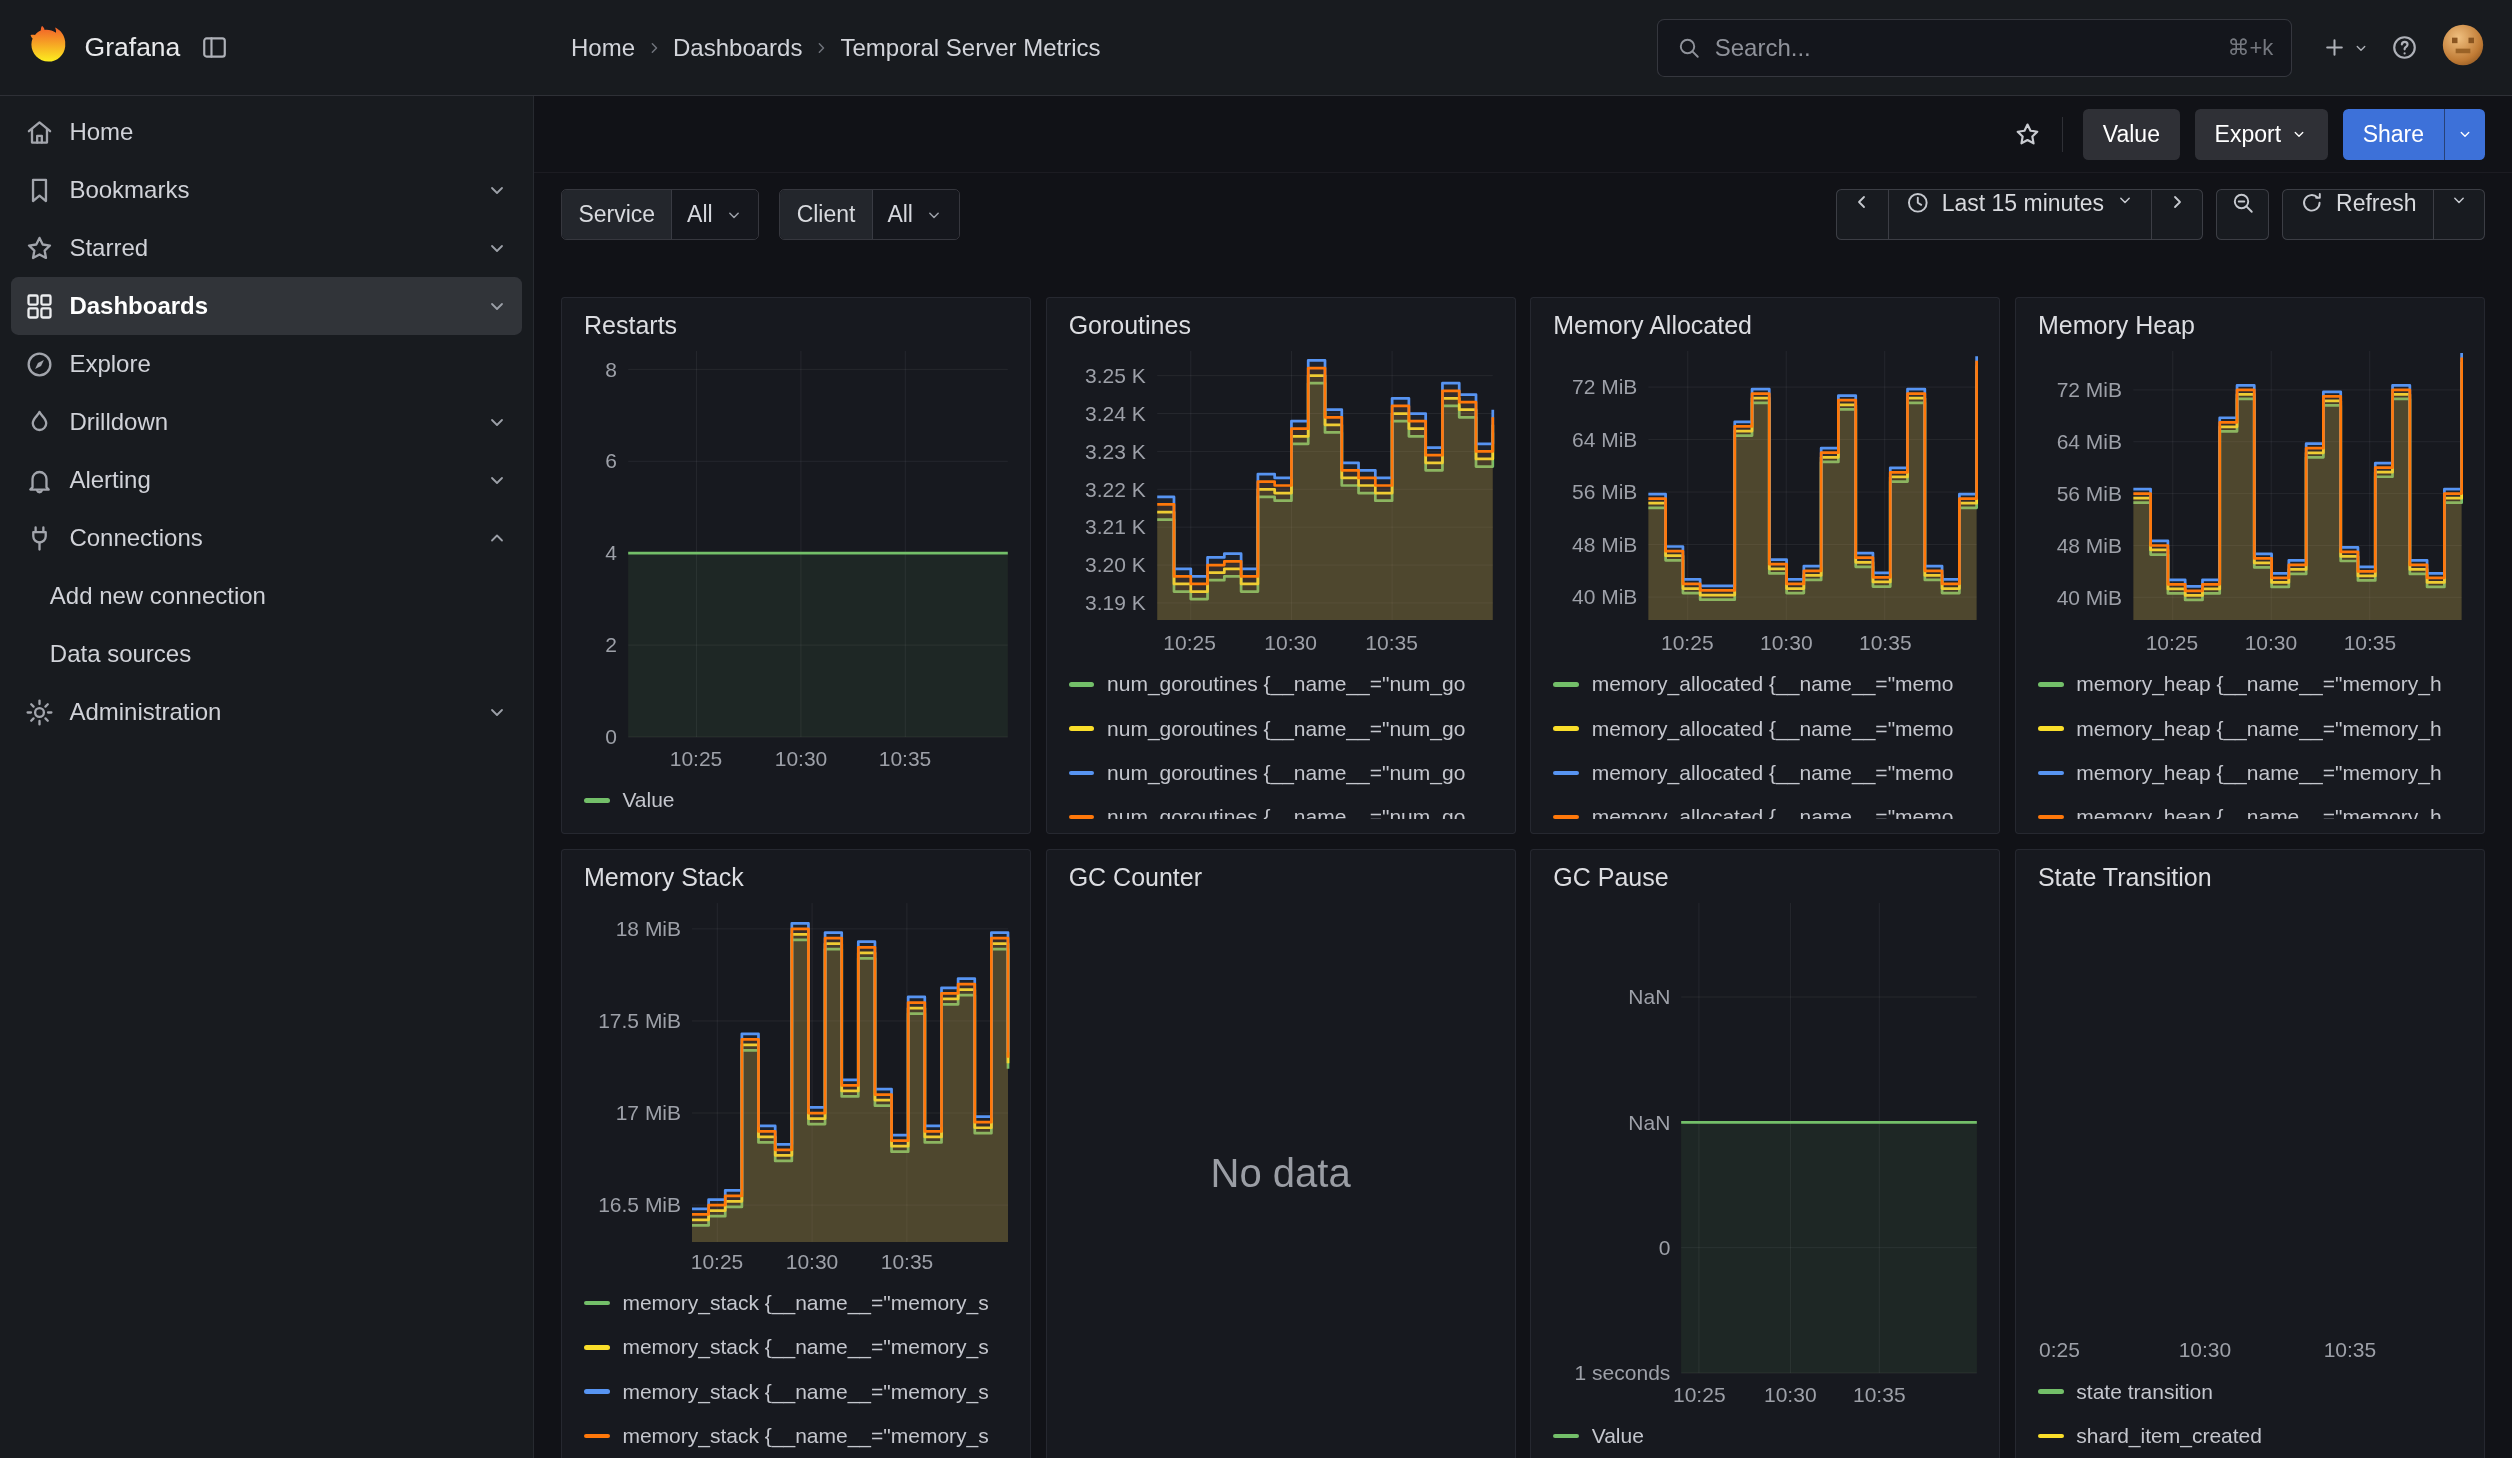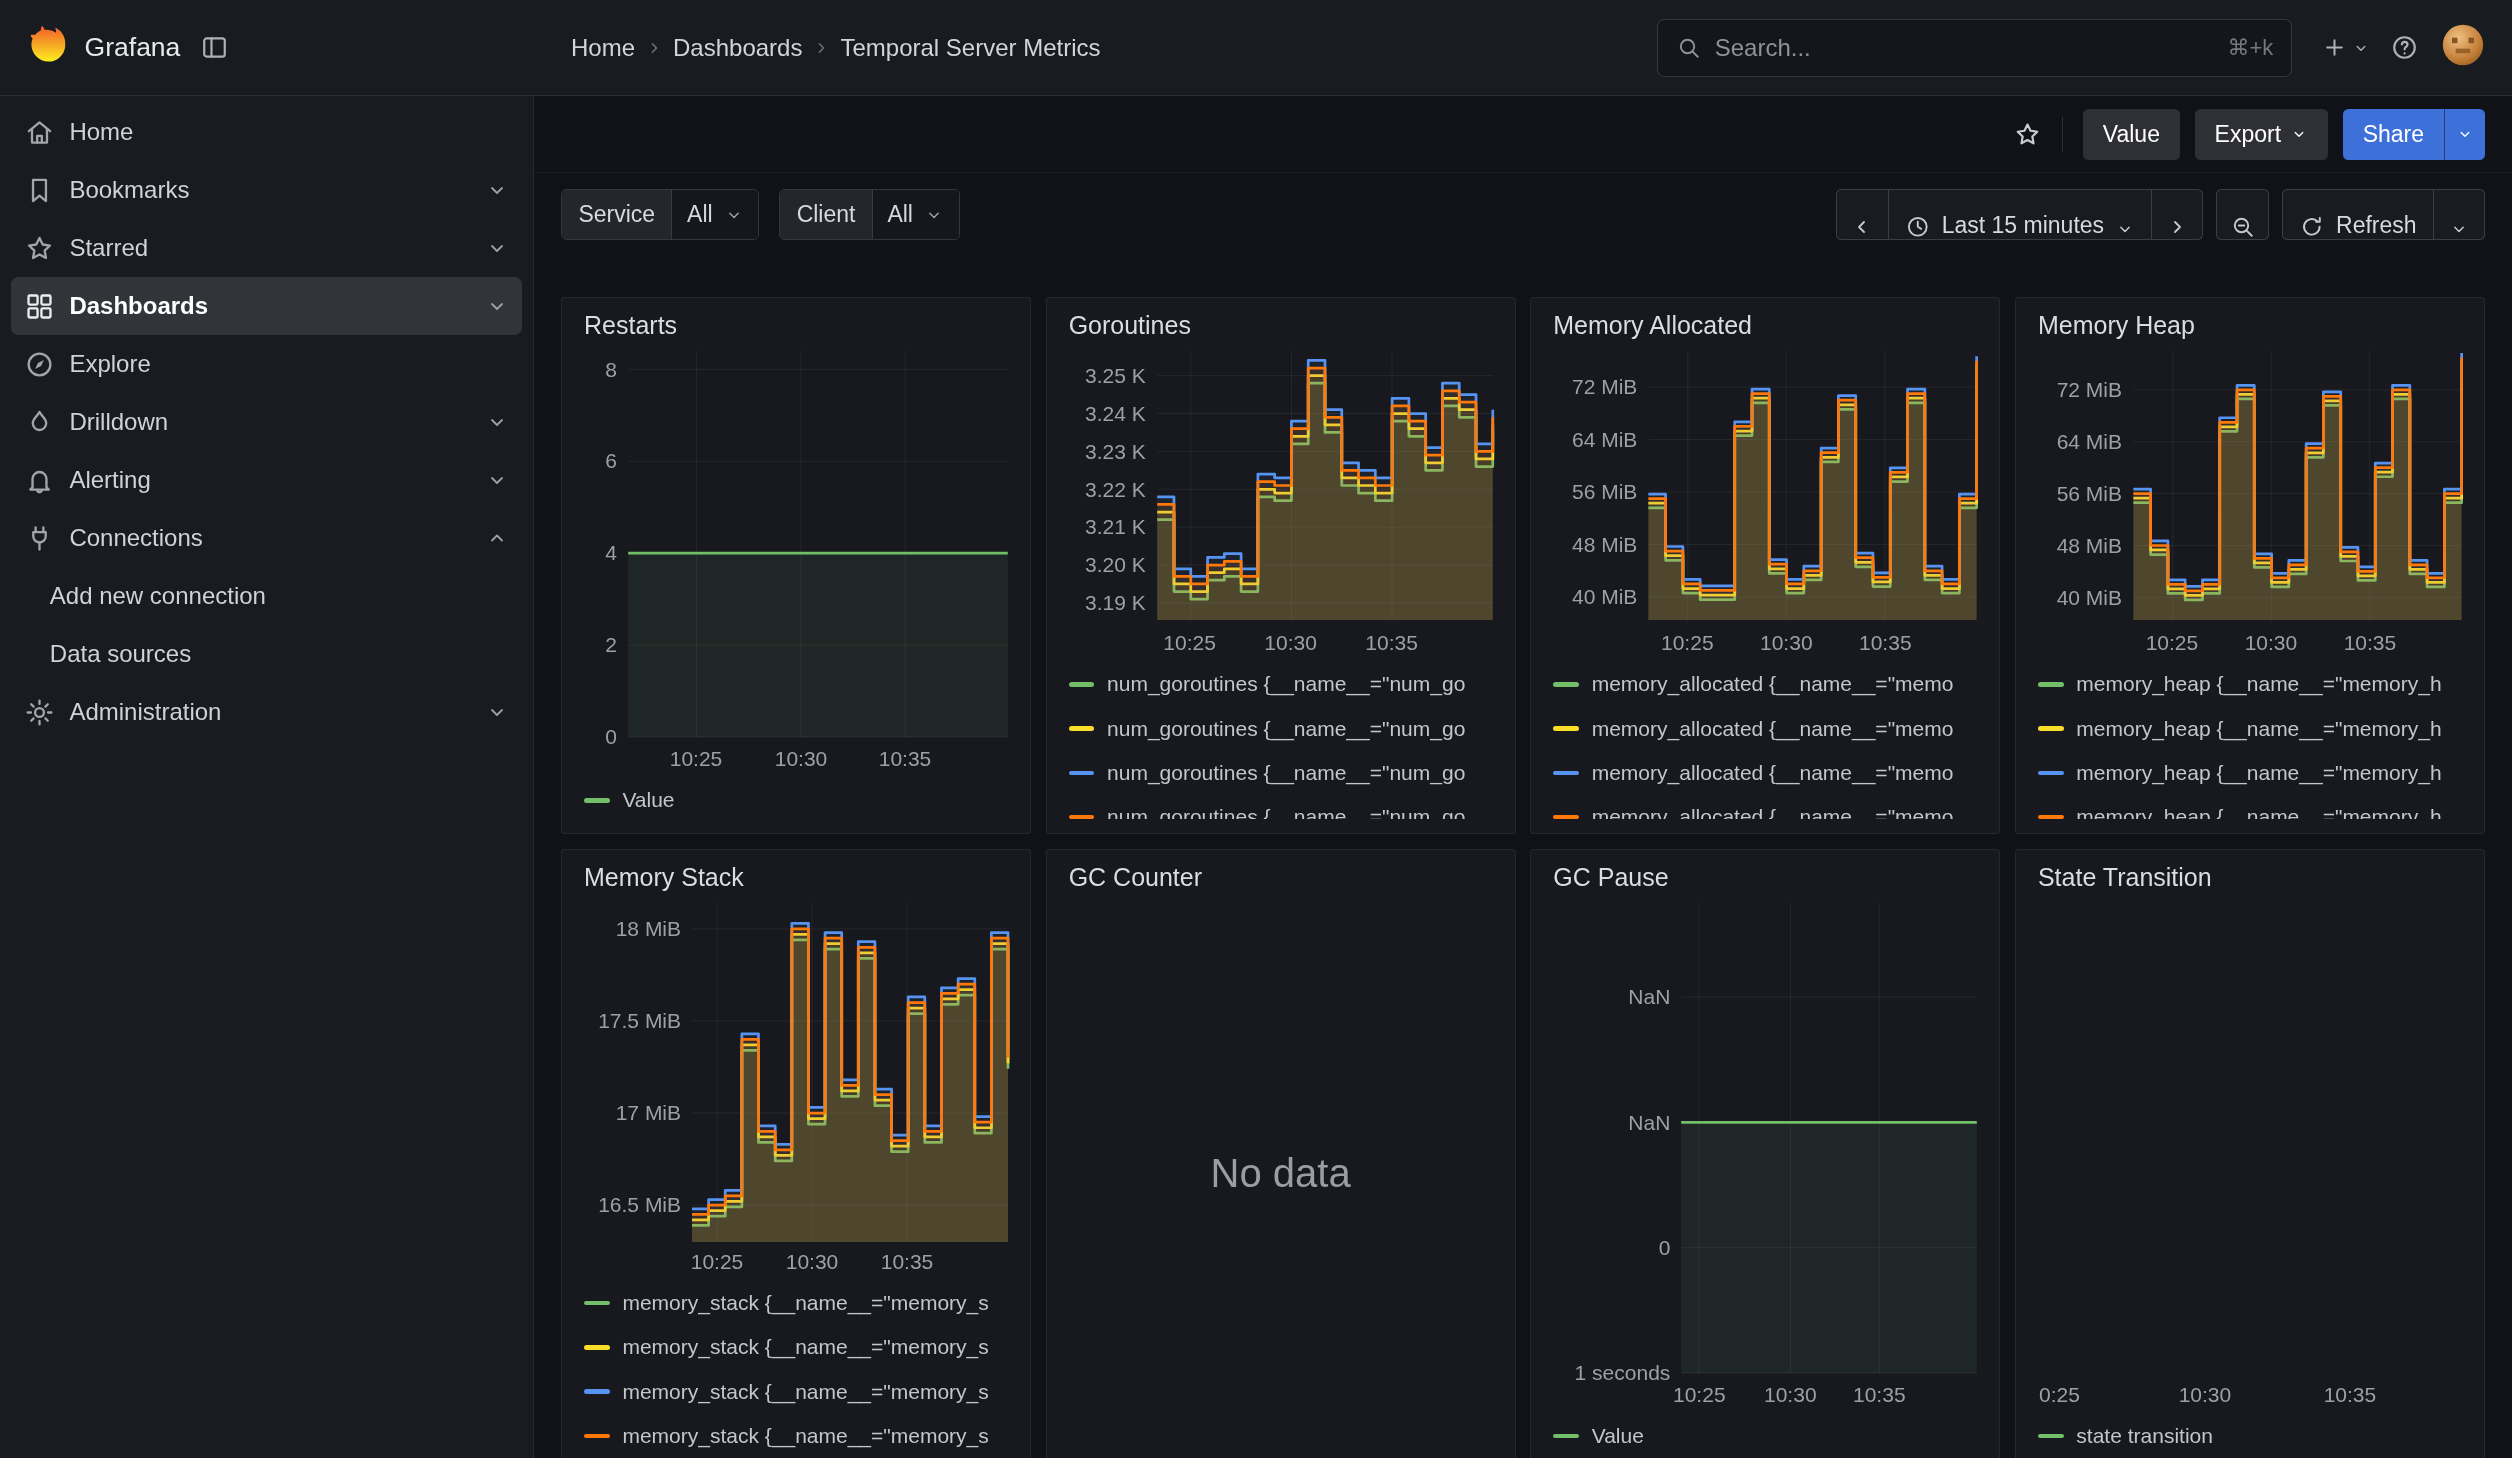--- a/index.html
+++ b/index.html
@@ -53,21 +53,21 @@
   .btn-primary.caret{border-radius:0 5.5px 5.5px 0;border-left:0.9px solid rgba(17,18,23,0.5);padding:0 11px}
 
   .filter-row{flex:none;display:flex;align-items:center;padding:16.4px 27px 57px;gap:20px}
   .vars{display:flex;align-items:center;gap:20px}
   .var{display:flex;align-items:stretch;height:51px;border:0.9px solid rgba(204,204,220,0.2);border-radius:5.5px;overflow:hidden}
   .var-label{display:flex;align-items:center;padding:0 16.4px;background:#23262c;color:#d8dade;font-size:23px}
   .var-value{display:flex;align-items:center;gap:11px;padding:0 14.6px;background:#15171d;border-left:0.9px solid rgba(204,204,220,0.2);font-size:23px}
   .var-value .ico{color:#9ca0a8}
   .time-group{margin-left:auto;display:flex;align-items:center;gap:12.8px}
   .seg-group{display:flex;align-items:stretch;height:51px;border:0.9px solid rgba(204,204,220,0.2);border-radius:5.5px;overflow:hidden;background:#181b20}
-  .seg{display:flex;align-items:flex-end;gap:11px;padding:0 16.4px;color:#d8dade;font-size:23px;border-left:0.9px solid rgba(204,204,220,0.2)}
+  .seg{display:flex;align-items:flex-start;gap:11px;padding:0 16.4px;color:#d8dade;font-size:23px;border-left:0.9px solid rgba(204,204,220,0.2)}
   .seg:first-child{border-left:none}
   .seg.icon-only{padding:0;width:51px;justify-content:center}
   .seg-label{font-weight:500;white-space:nowrap}
   .seg .ico{color:#c6c9cf}
 
   
   .grid{display:grid;grid-template-columns:repeat(4,1fr);grid-template-rows:537px 621px;gap:14.6px;margin:0 27px}
   .panel{background:#17191f;border:0.9px solid rgba(204,204,220,0.09);border-radius:3.7px;padding:12.8px 22px 14.6px;display:flex;flex-direction:column;min-height:0;overflow:hidden}
   .panel-header{flex:none;cursor:pointer}
   .panel-title{font-size:25px;font-weight:500;color:#dcdde1}
@@ -729,19 +729,23 @@
     <div class="xlabels">
             <div class="xlab" style="left: 21.6px;">0:25</div>
             <div class="xlab" style="left: 167px;">10:30</div>
             <div class="xlab" style="left: 312px;">10:35</div>
           </div>
     <div class="legend">
             <div class="lrow">
     <span class="sw" style="background: rgb(115, 191, 105);"></span>
     <span class="ltext">state transition</span>
   </div>
+            <div class="lrow">
+    <span class="sw" style="background: rgb(250, 222, 42);"></span>
+    <span class="ltext">shard_item_created</span>
+  </div>
           </div>
   </section>
       </div>
 
   </main>
 </div>
 
 
 </body></html>

